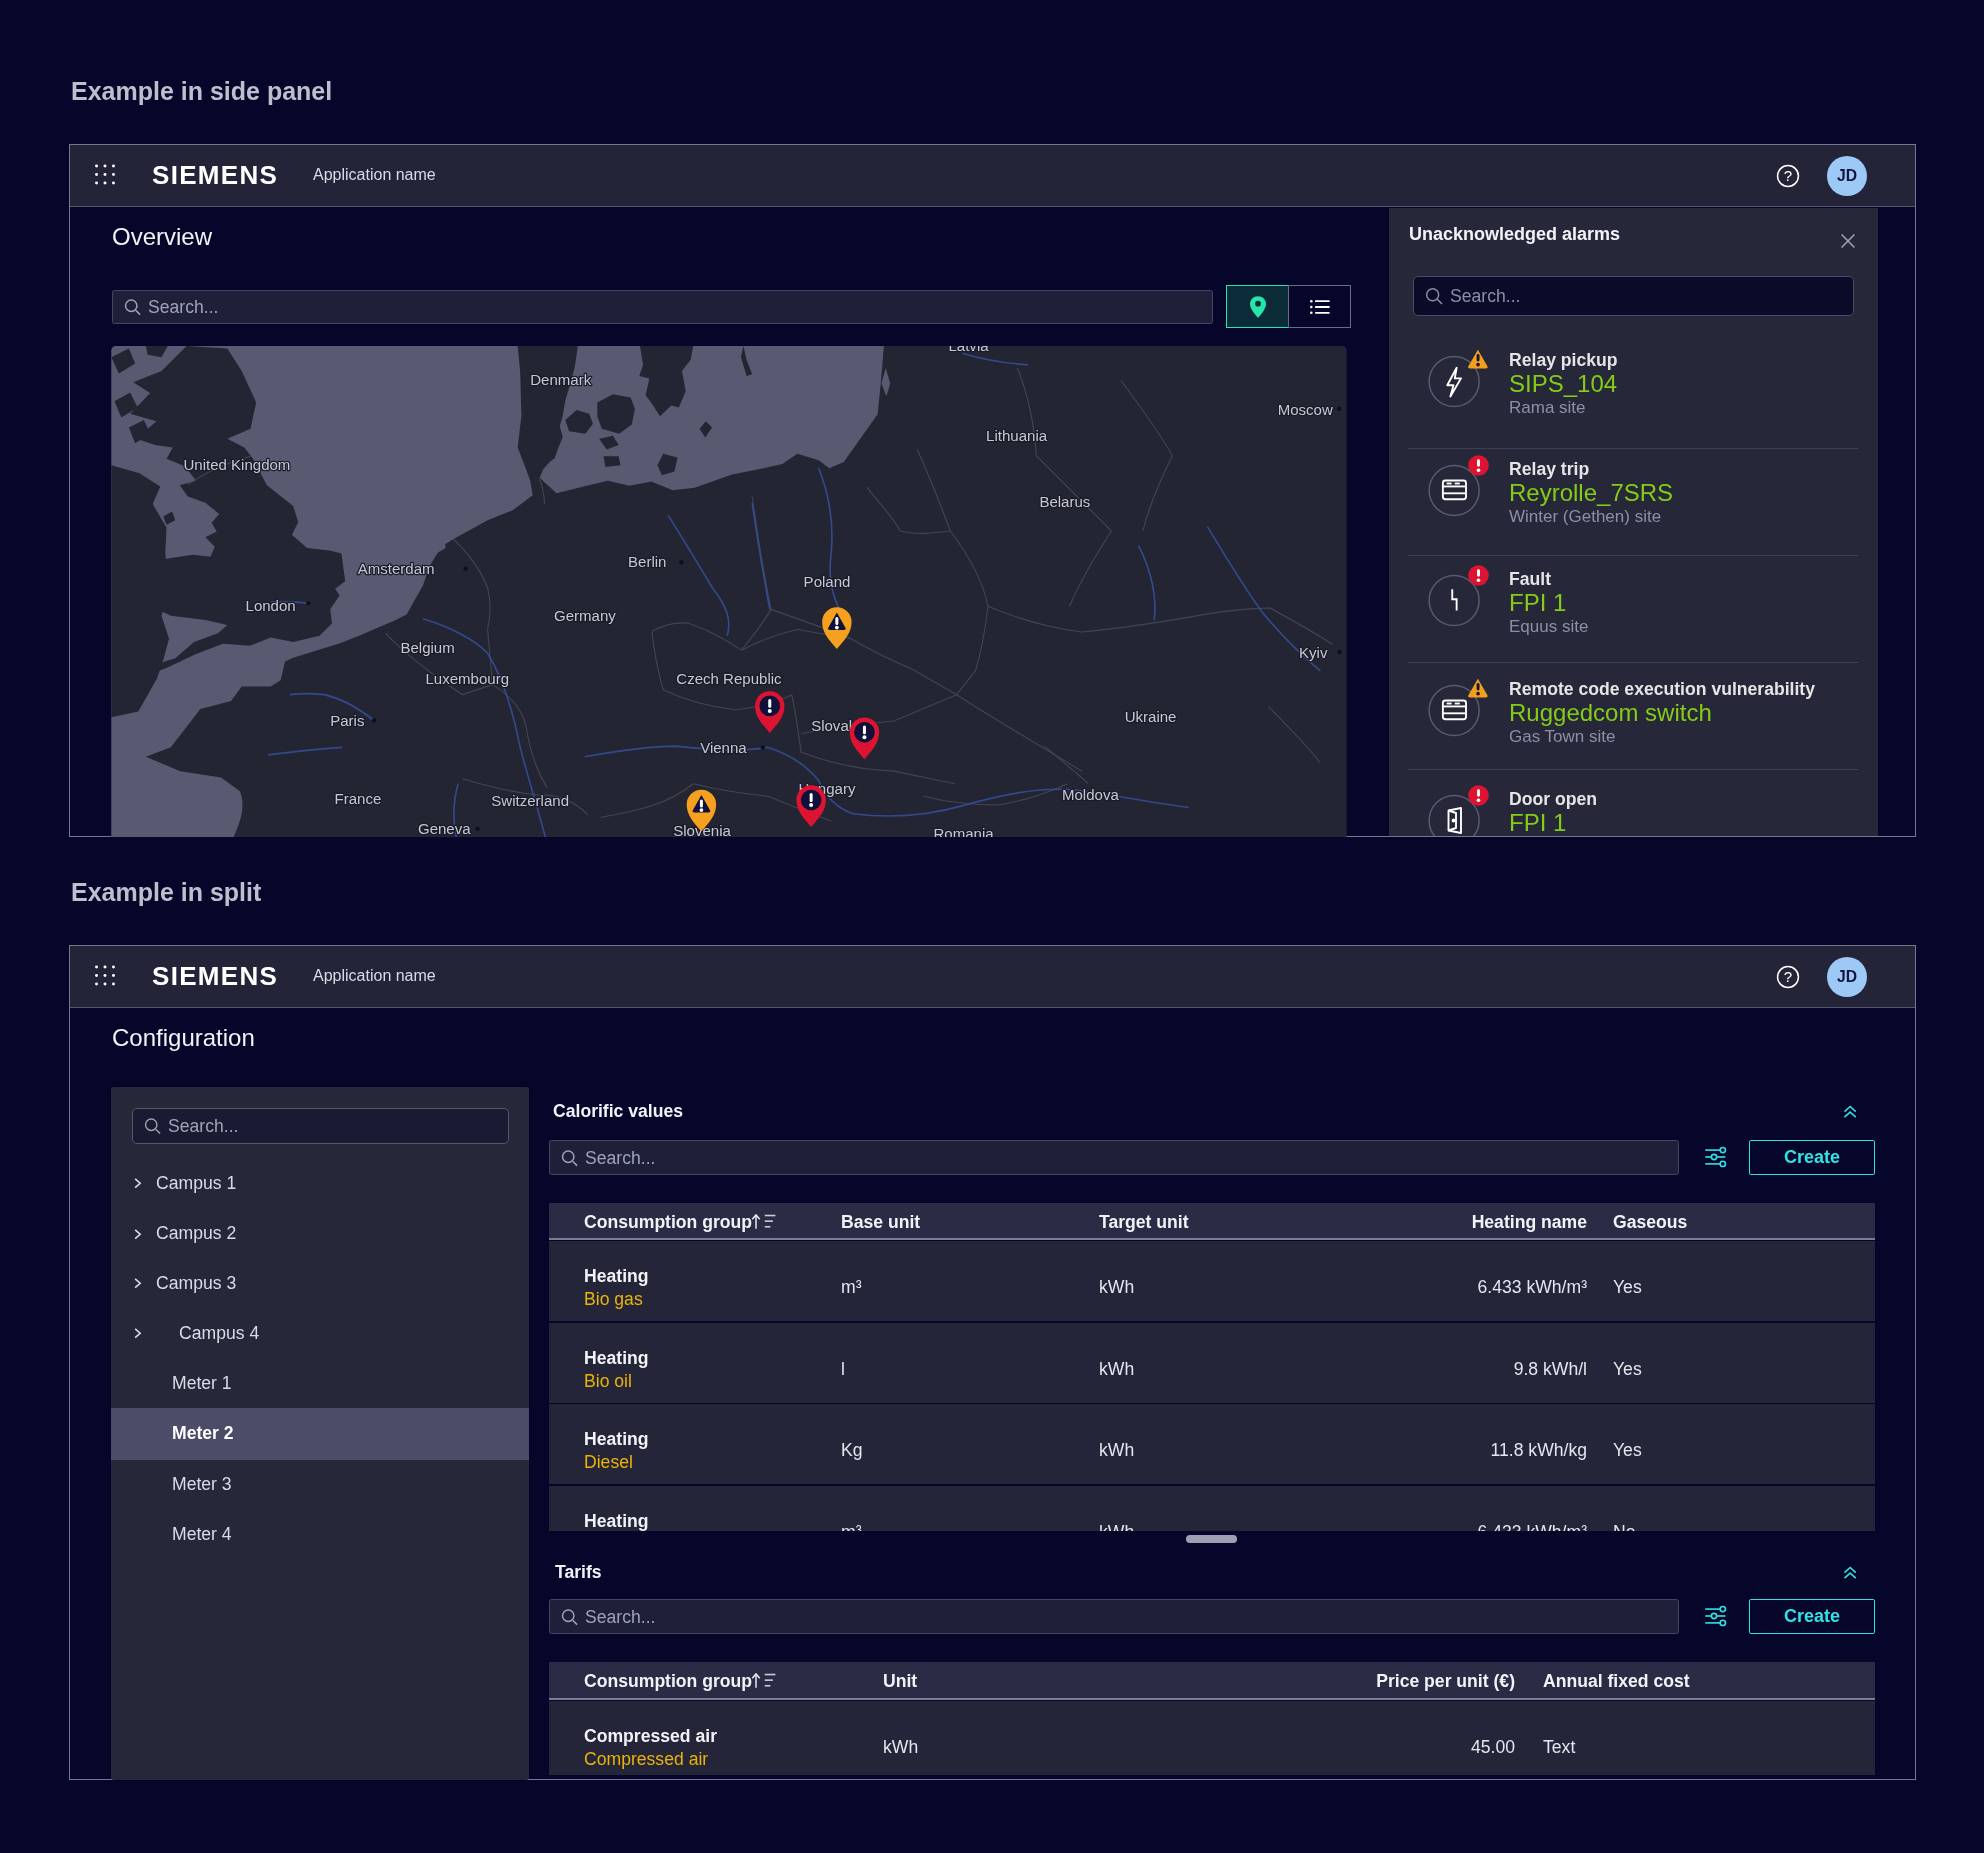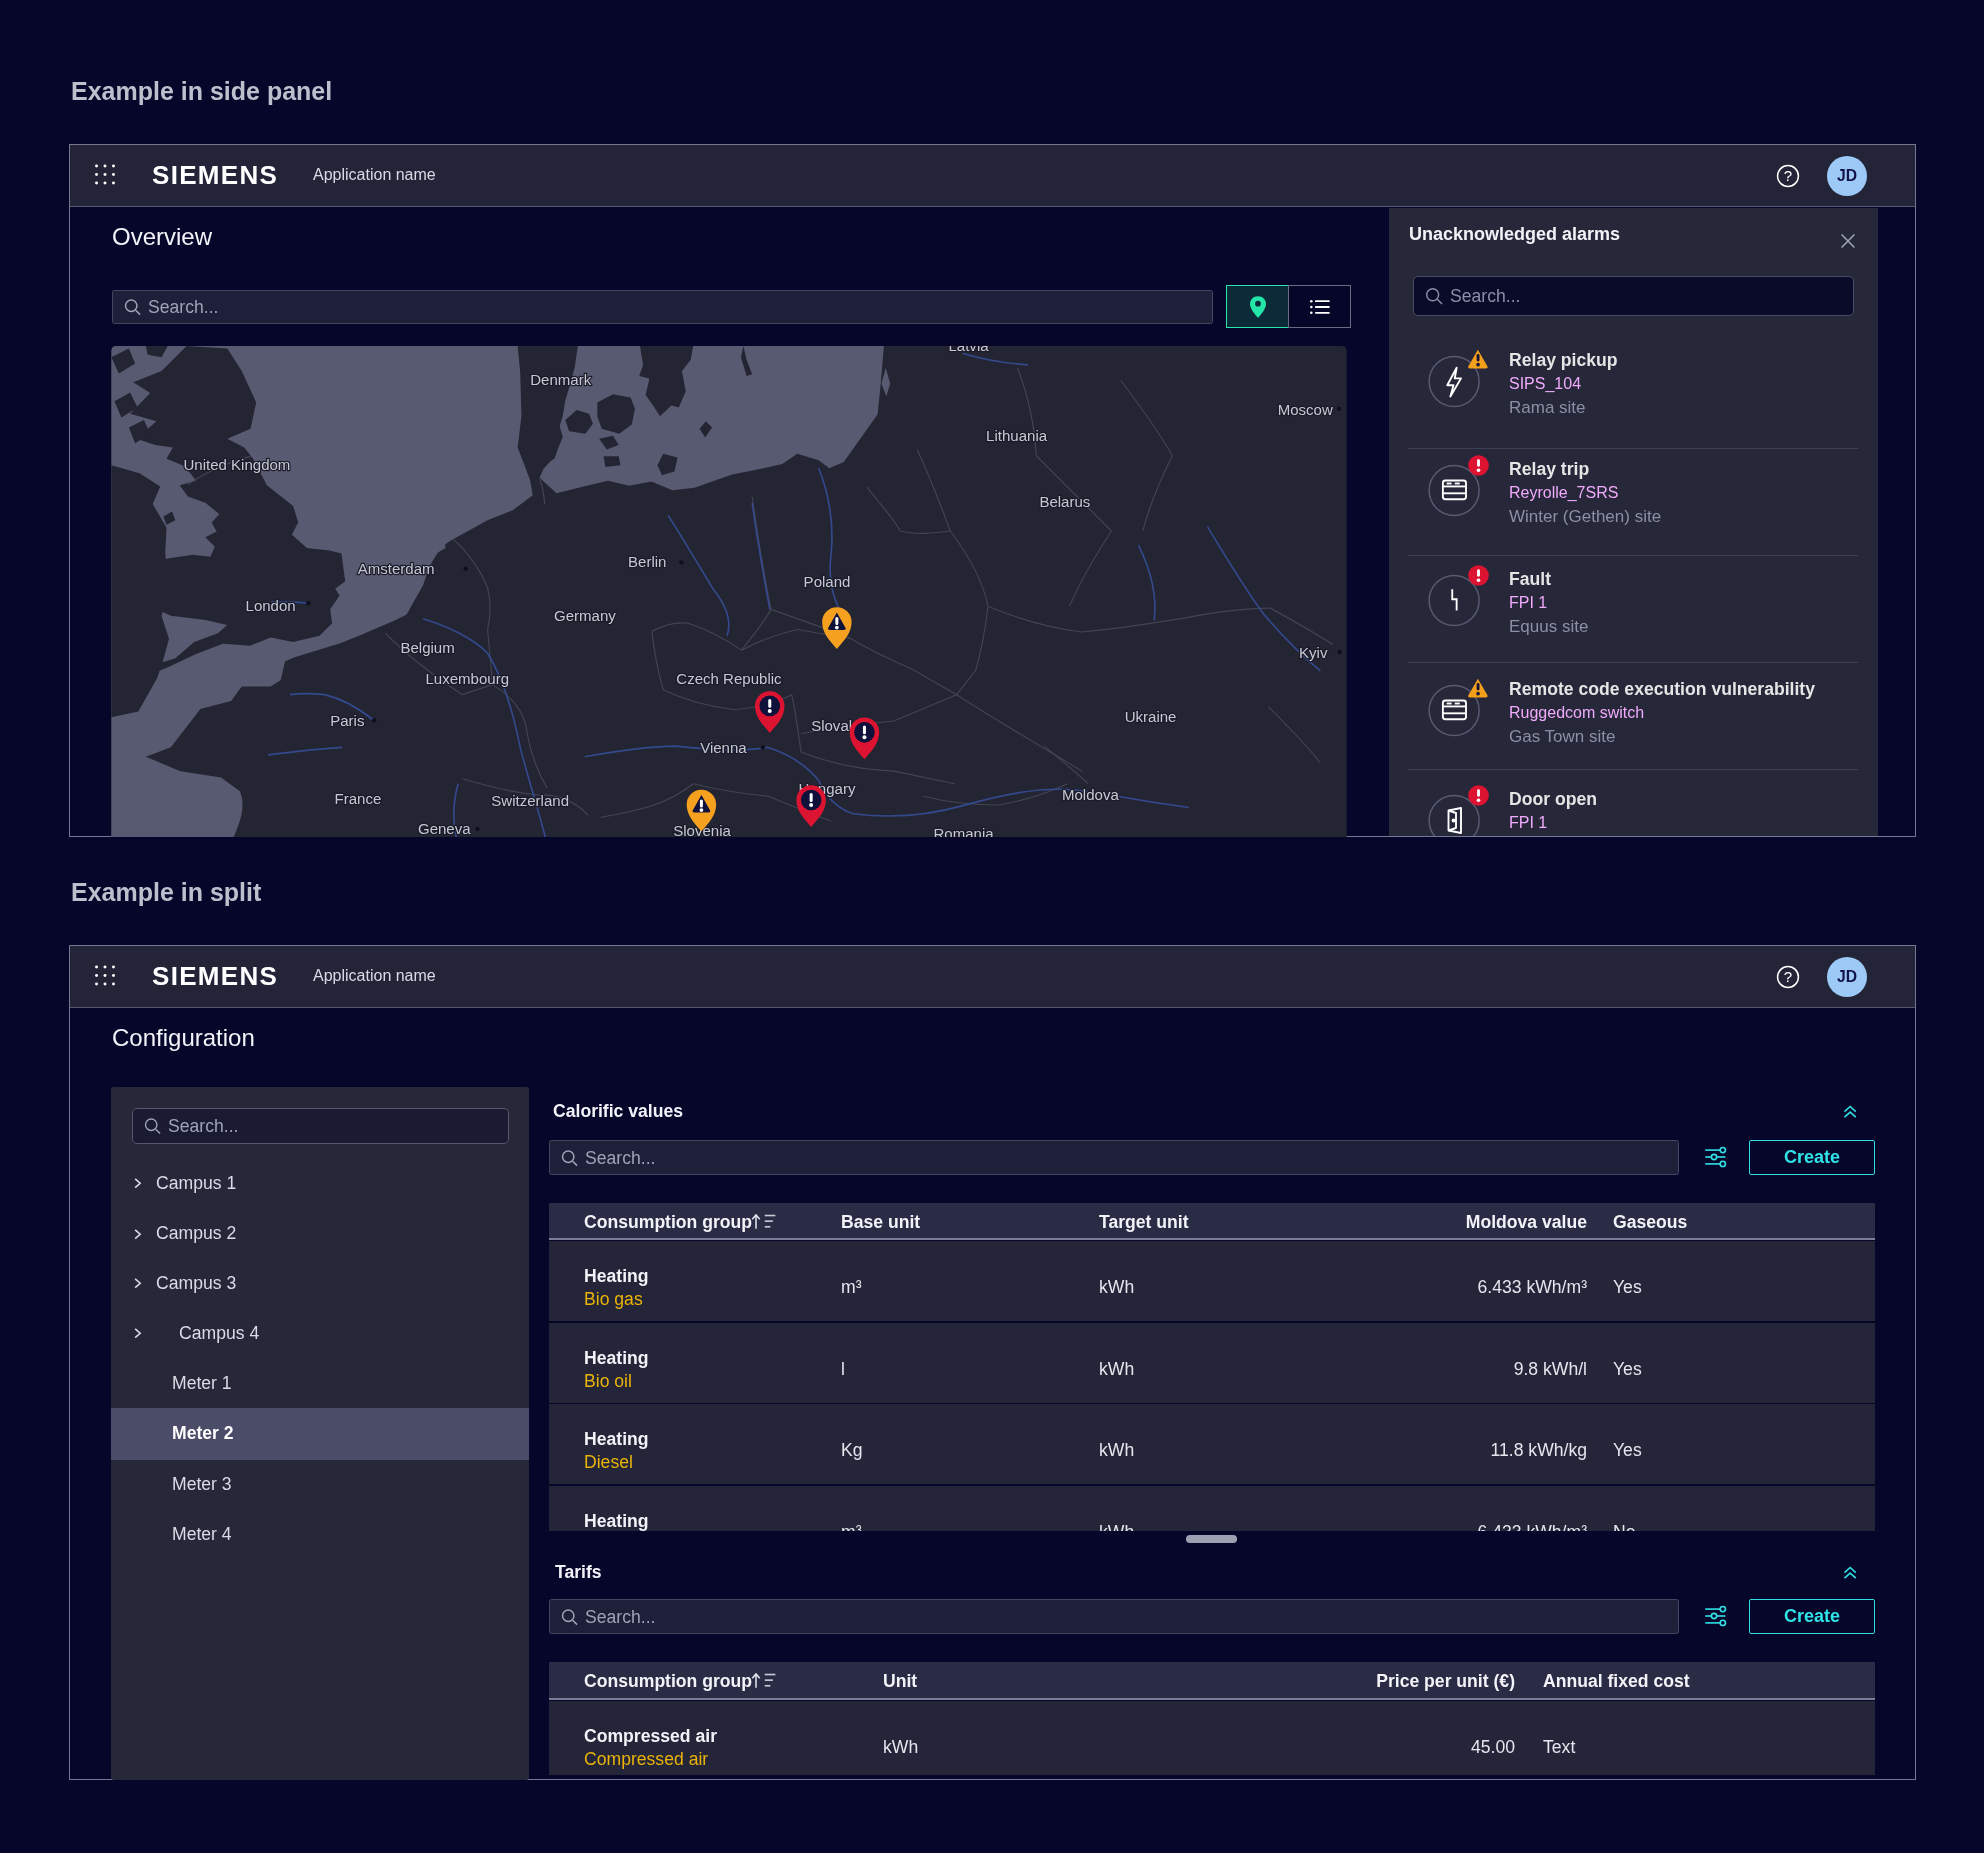--- a/index.html
+++ b/index.html
@@ -14,21 +14,21 @@
 .appname { position:absolute; left:243px; top:21px; font-size:16px; color:#D9DCE6; }
 .help { position:absolute; width:24px; height:24px; top:19px; }
 .avatar { position:absolute; width:40px; height:40px; top:10.7px; border-radius:50%; background:#9CC9F6; color:#131345; font-size:15.7px; font-weight:bold; text-align:center; line-height:40px; }
 .searchbox { position:absolute; background:#1E1F39; border:0.6px solid #44465F; border-radius:2.5px; }
 .searchbox .ph { position:absolute; left:35px; top:50%; transform:translateY(-50%); font-size:17.6px; color:#9FA3B7; }
 .searchbox svg { position:absolute; left:10px; top:50%; transform:translateY(-50%); }
 .pagetitle { position:absolute; font-size:24px; font-weight:normal; color:#F2F3F8; }
 .panel { position:absolute; background:#262739; }
 
 .alarm-title { font-size:17.6px; font-weight:bold; color:#e5e5e5; }
-.alarm-sub { font-size:16px; color:#f0abfc; }
+.alarm-sub { font-size:24px; color:#84cc16; }
 .alarm-site { font-size:17px; color:#8C90A6; }
 .divider { position:absolute; left:19px; right:20px; height:0.6px; background:#3D3F56; }
 .alarm-row { position:absolute; left:0; width:489px; height:75px; }
 .arow-ic { position:absolute; left:32px; top:0; width:75px; height:75px; }
 .arow-t { position:absolute; left:120px; top:3.8px; }
 .arow-t div { line-height:24px; }
 
 .thead { position:absolute; background:#2A2B44; }
 .trow { position:absolute; background:#242538; }
 .th { position:absolute; font-size:17.6px; font-weight:bold; color:#F2F3F8; }
@@ -421,21 +421,21 @@
           <path d="M2 10 L8 3 L14 10"></path>
         </g>
         <g stroke="#C8CBD8" stroke-width="2.6">
           <line x1="22" y1="4" x2="39" y2="4"></line>
           <line x1="22" y1="13" x2="35" y2="13"></line>
           <line x1="22" y1="22" x2="31" y2="22"></line>
         </g>
       </svg>
     <div class="th" style="left:292px; top:8.8px;">Base unit</div>
     <div class="th" style="left:550px; top:8.8px;">Target unit</div>
-    <div class="th" style="left:787px; top:8.8px; width:251px; text-align:right;">Moldova value</div>
+    <div class="th" style="left:787px; top:8.8px; width:251px; text-align:right;">Heating name</div>
     <div class="th" style="left:1064px; top:8.8px;">Gaseous</div>
   </div>
   <div class="abs" style="left:479px; top:292px; width:1326px; height:1.9px; background:#7B7D94;"></div>
   <div class="abs" style="left:479px; top:295px; width:1326px; height:290px; overflow:hidden;">
     <div class="trow" style="left:0; top:0; width:1326px; height:80px;">
       <div class="td" style="left:35px; top:24.5px; font-weight:bold; color:#F2F3F8;">Heating</div>
       <div class="td2" style="left:35px; top:48px;">Bio gas</div>
       <div class="td" style="left:292px; top:36px;">m³</div>
       <div class="td" style="left:550px; top:36px;">kWh</div>
       <div class="td" style="left:787px; top:36px; width:251px; text-align:right;">6.433 kWh/m³</div>

